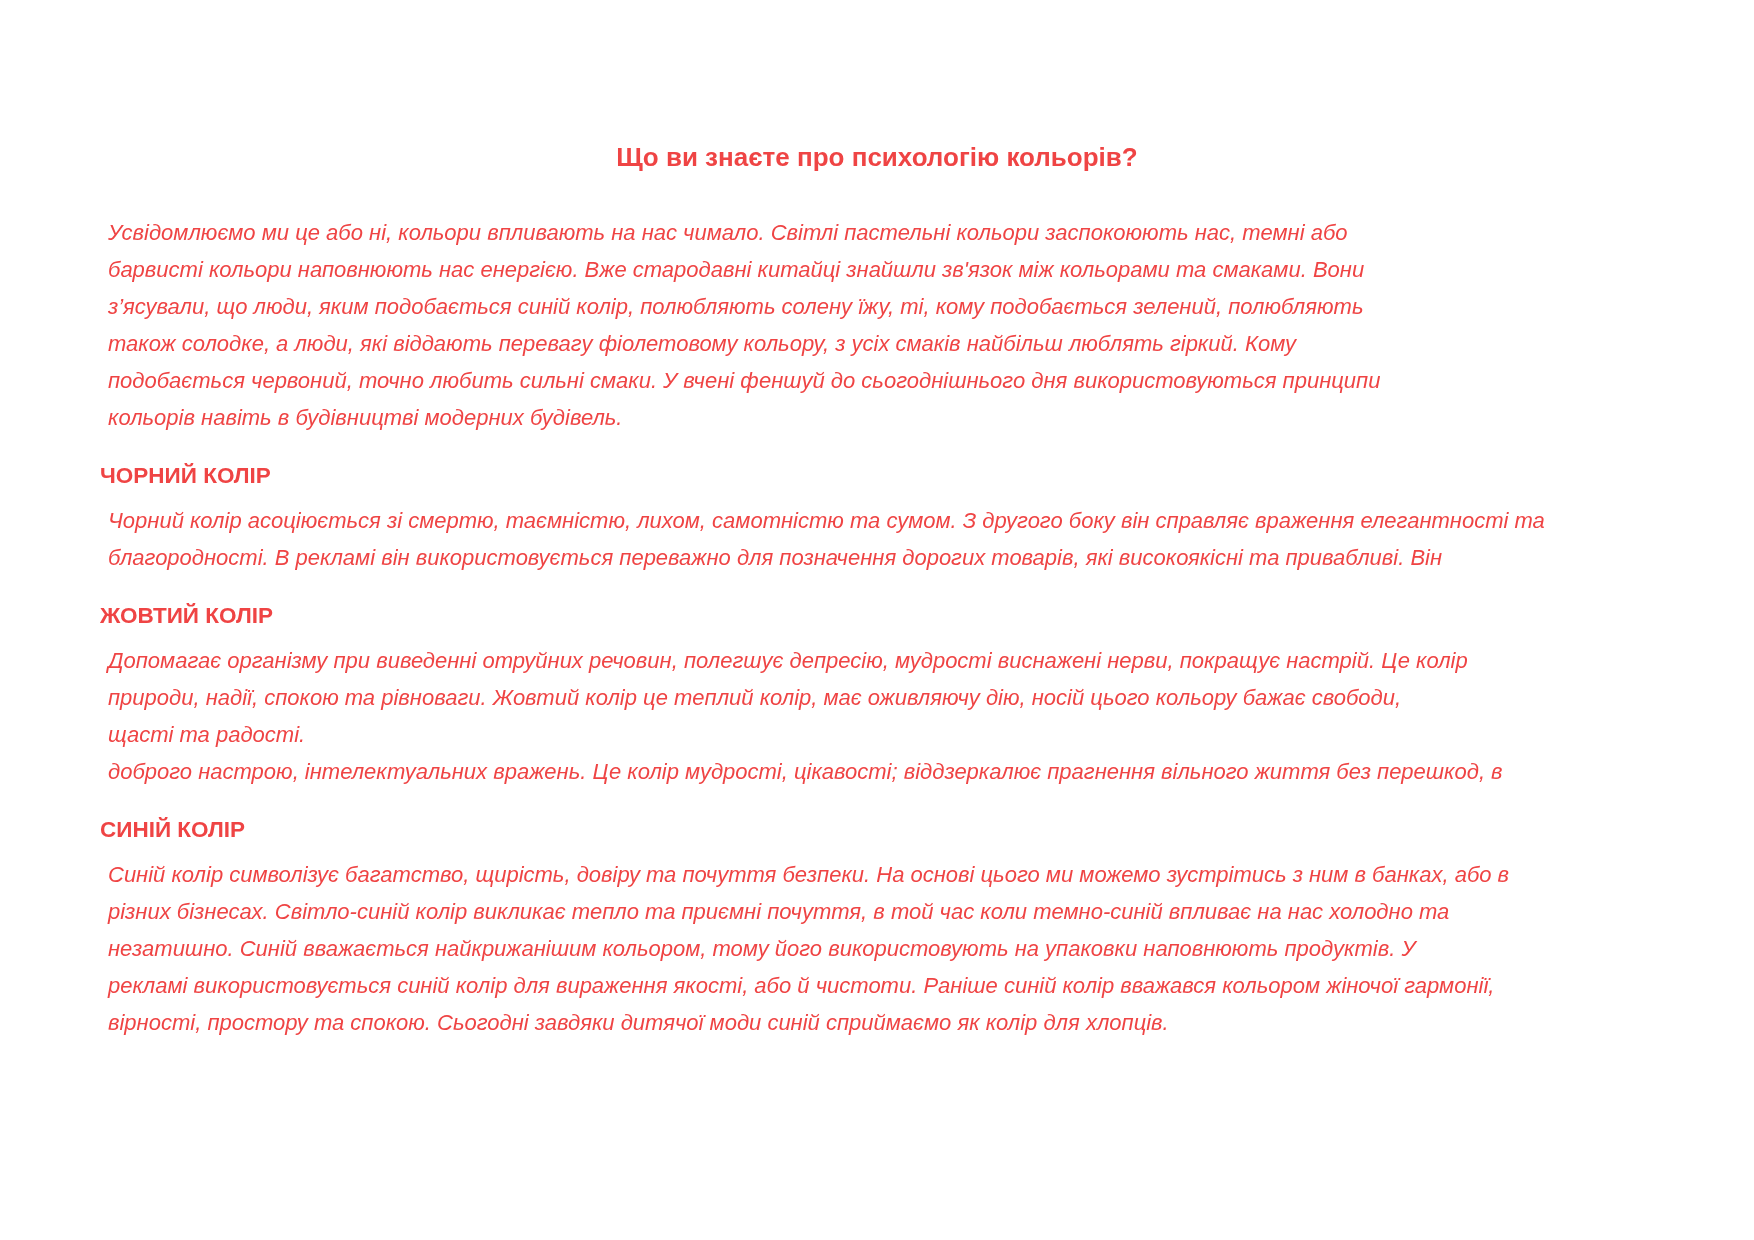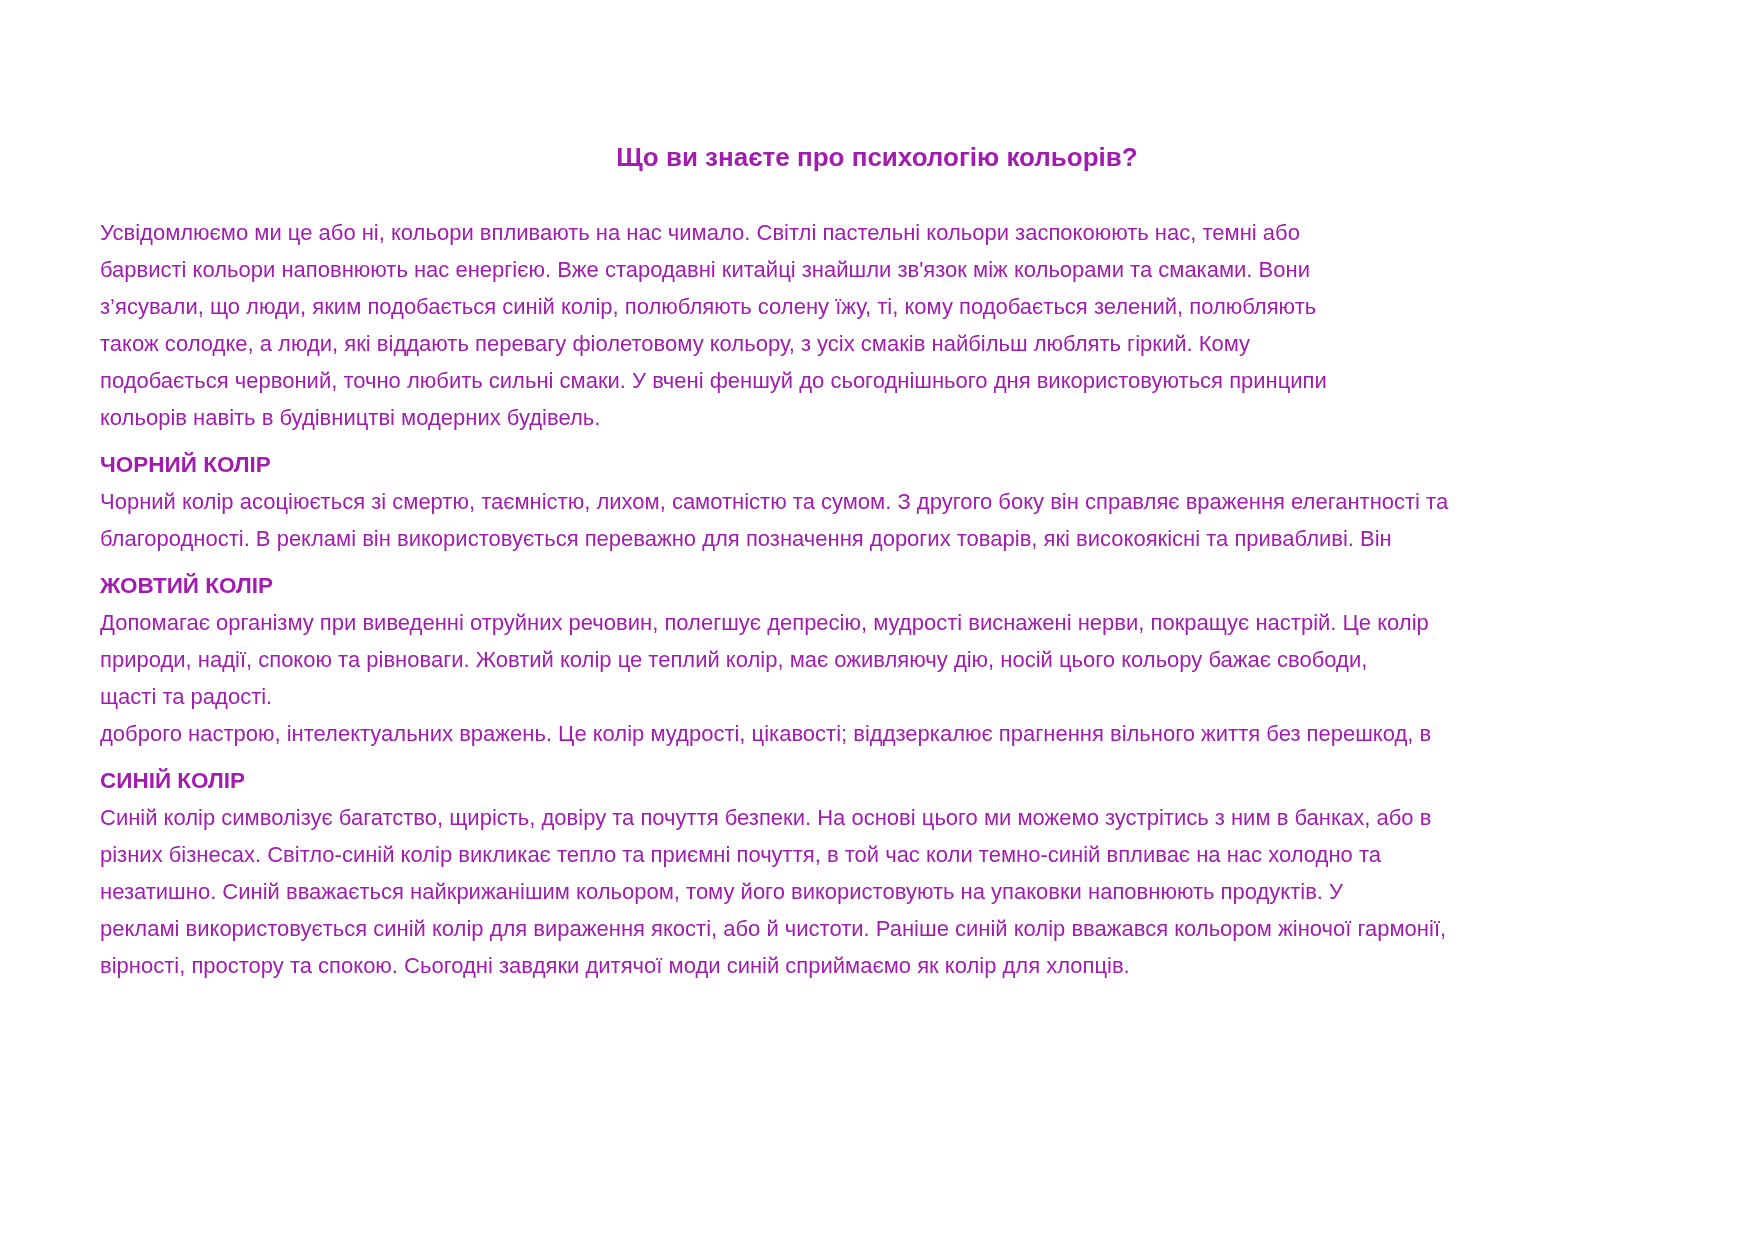--- a/index.html
+++ b/index.html
@@ -5,51 +5,52 @@
   html, body {
     margin: 0;
     padding: 0;
     background: #ffffff;
   }
   .page {
     position: relative;
     width: 1754px;
     height: 1240px;
     background: #ffffff;
-    color: #a21caf;
+    color: #ef4444;
     font-family: "Liberation Sans", sans-serif;
     overflow: hidden;
   }
   .content {
     padding: 136px 100px 0 100px;
     width: 1554px;
   }
   .doc-title {
     font-size: 26px;
     font-weight: bold;
     line-height: 42px;
     text-align: center;
     white-space: nowrap;
   }
   .paragraph {
-    margin: 0;
+    margin: 8px;
+    font-style: italic;
   }
   .intro {
     margin-top: 36px;
   }
   .line {
     font-size: 22px;
     line-height: 37px;
     white-space: nowrap;
   }
   .section-heading {
     font-size: 22.5px;
     font-weight: bold;
     line-height: 37px;
-    margin-top: 10px;
+    margin-top: 21px;
     white-space: nowrap;
   }
 </style>
 </head>
 <body>
 
 <div class="page">
   <div class="content">
 
     <div class="doc-title">Що ви знаєте про психологію кольорів?</div>

